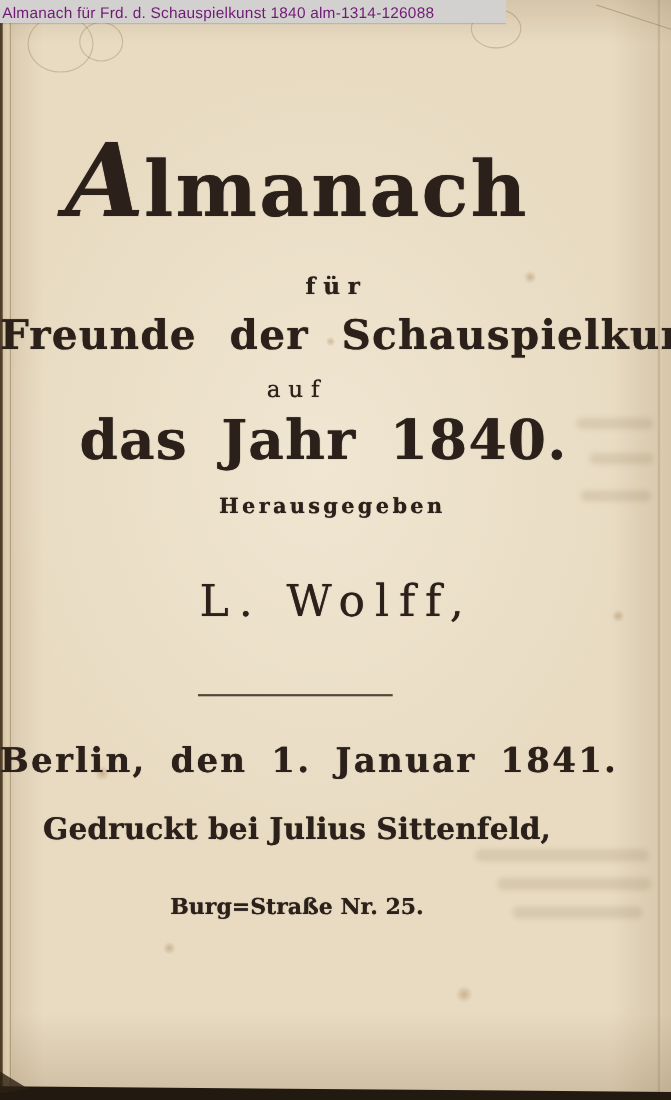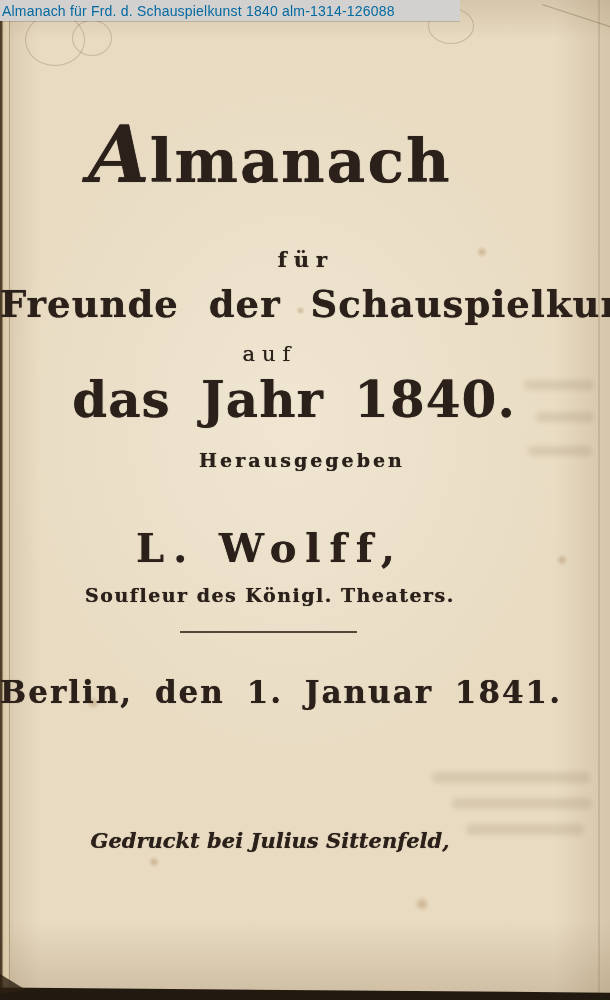--- a/index.html
+++ b/index.html
@@ -16,52 +16,52 @@
   }
   
   .header-bar{
     position:absolute;top:0;left:0;width:460px;height:21px;
     background:#d2d1cf;
     display:flex;align-items:center;
     box-shadow:0 1px 0 rgba(0,0,0,0.15);
   }
   .header-bar span{
     font-family:"Liberation Sans", sans-serif;
-    font-size:14px;color:#0369a1;white-space:nowrap;
+    font-size:14px;color:#701a75;white-space:nowrap;
     padding-left:2px;letter-spacing:0.2px;
   }
   
   .page-column{position:absolute;top:0;left:0;width:540px;height:1000px;}
   .line{
     position:absolute;left:0;width:100%;
     text-align:center;color:#2b211a;
     text-shadow:0 0 0.7px rgba(43,33,26,0.85);
     white-space:nowrap;
   }
   .ornate-title{
-    top:102px;font-size:60px;font-weight:bold;line-height:1.35;
+    top:102px;font-size:70px;font-weight:bold;line-height:1.35;
     letter-spacing:2px;
   }
   .ornate-title::first-letter{
     font-size:1.32em;font-style:italic;letter-spacing:0;
   }
   .fuer-line{top:247px;font-size:21px;font-weight:bold;letter-spacing:7px;margin-left:36px;}
   .subtitle-line{top:282px;font-size:37px;font-weight:bold;letter-spacing:1px;word-spacing:16px;}
   .auf-line{top:342px;font-size:21px;font-weight:normal;letter-spacing:7px;}
   .year-line{top:370px;font-size:50px;font-weight:bold;word-spacing:12px;letter-spacing:1px;padding-left:24px;}
   .herausgegeben-line{top:449px;font-size:19px;font-weight:bold;letter-spacing:3px;padding-left:32px;}
   .von-line{top:503px;font-size:17px;font-weight:bold;letter-spacing:8px;}
-  .editor-line{top:524px;font-size:40px;font-weight:bold;letter-spacing:9px;}
+  .editor-line{top:524px;font-size:40px;font-weight:normal;letter-spacing:9px;padding-left:36px;}
   .role-line{top:584px;font-size:19px;font-weight:bold;letter-spacing:1.5px;}
   .rule{
     position:absolute;top:631px;left:180px;width:177px;height:2px;
     background:rgba(58,44,30,0.85);
   }
   .berlin-line{top:663px;font-size:31px;font-weight:bold;letter-spacing:2px;word-spacing:9px;margin-top:11px;}
-  .printer-line1{top:828px;font-size:21px;font-weight:bold;font-style:italic;}
+  .printer-line1{top:739px;font-size:27px;font-weight:bold;}
   .printer-line2{top:812px;font-size:20px;font-weight:bold;}
   
   .left-edge{
     position:absolute;top:0;left:0;width:12px;height:1000px;
     background:linear-gradient(to right,
       #3b2c1b 0px, #4a3823 2px,
       #d9c7a3 3px, #e2d2b2 7px,
       rgba(226,210,178,0) 12px);
     opacity:0.9;
   }
@@ -138,24 +138,24 @@
   <div class="ghost g6"></div>
 
   <div class="page-column">
     <div class="line ornate-title">Almanach</div>
     <div class="line fuer-line">für</div>
     <div class="line subtitle-line">Freunde der Schauspielkunst</div>
     <div class="line auf-line">auf</div>
     <div class="line year-line">das Jahr 1840.</div>
     <div class="line herausgegeben-line">Herausgegeben</div>
     <div class="line editor-line">L. Wolff,</div>
-    <div class="line role-line">Soufleur des Königl. Theaters.</div>
     <div class="rule"></div>
     <div class="line berlin-line">Berlin, den 1. Januar 1841.</div>
     <div class="line printer-line1">Gedruckt bei Julius Sittenfeld,</div>
+    <div class="line printer-line2">Burg=Straße Nr. 25.</div>
   </div>
 
   <div class="bottom-edge"></div>
   <div class="bottom-corner"></div>
 
   <div class="header-bar">
     <span>Almanach für Frd. d. Schauspielkunst 1840 alm-1314-126088</span>
   </div>
 
 </div>

